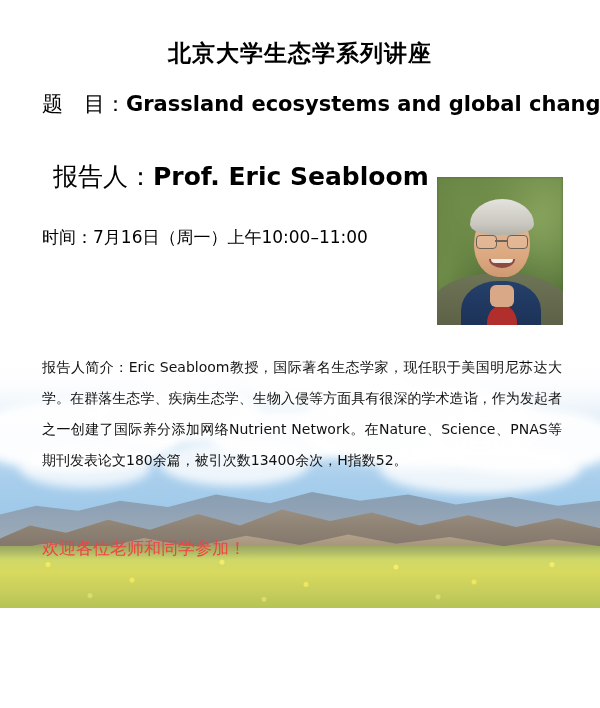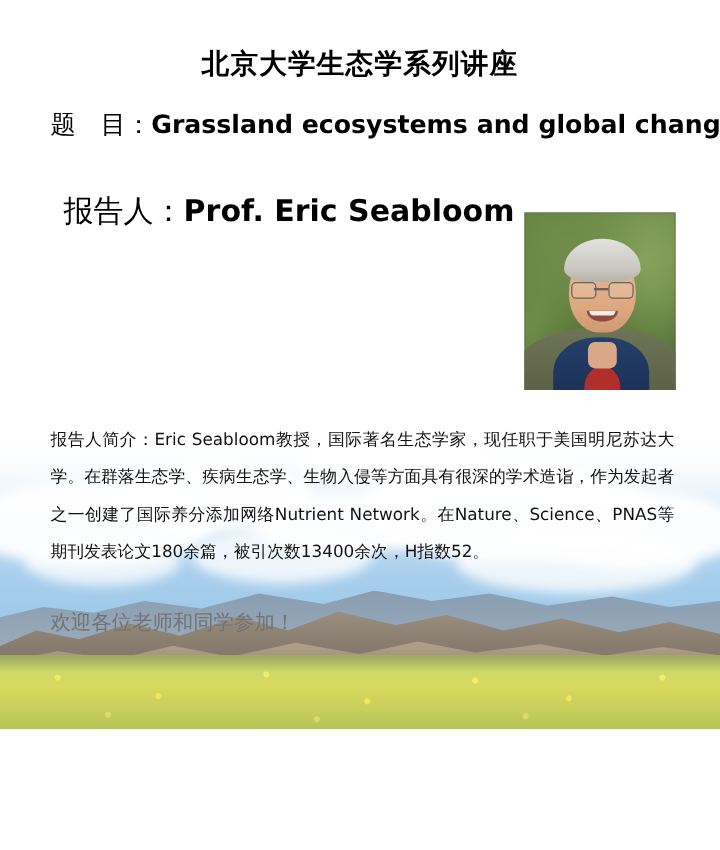--- a/index.html
+++ b/index.html
@@ -318,25 +318,25 @@
     width: 520px;
     font-size: 14px;
     line-height: 31px;
     color: #111;
     text-align: justify;
   }
   .bio .en { font-family: "DejaVu Sans", "Liberation Sans", sans-serif; }
 
   .welcome {
     position: absolute;
-    top: 504px;
+    top: 534px;
     left: 42px;
     font-size: 17px;
     line-height: 30px;
-    color: #737373;
+    color: #ef4444;
   }
 </style>
 </head>
 <body>
 
 <div class="poster">
 
   <div class="scene">
     <div class="sky"></div>
     <div class="cloud c1"></div>
@@ -360,20 +360,21 @@
 
     <div class="main-title">北京大学生态学系列讲座</div>
 
     <div class="topic-block">
       <div class="topic-line1"><span class="label-cn">题　目：</span><span class="value-en">Grassland ecosystems and global change:</span></div>
     </div>
 
     <div class="speaker-line"><span class="label-cn">报告人：</span><span class="value-en">Prof. Eric Seabloom</span></div>
 
     <div class="info-block">
+      <div class="row"><span>时间：</span><span class="num">7月16日（周一）上午10:00–11:00</span></div>
     </div>
 
     <div class="portrait">
       <div class="p-bg"></div>
       <div class="p-jacket"></div>
       <div class="p-fleece"></div>
       <div class="p-shirt"></div>
       <div class="p-neck"></div>
       <div class="p-head"></div>
       <div class="p-hair"></div>

